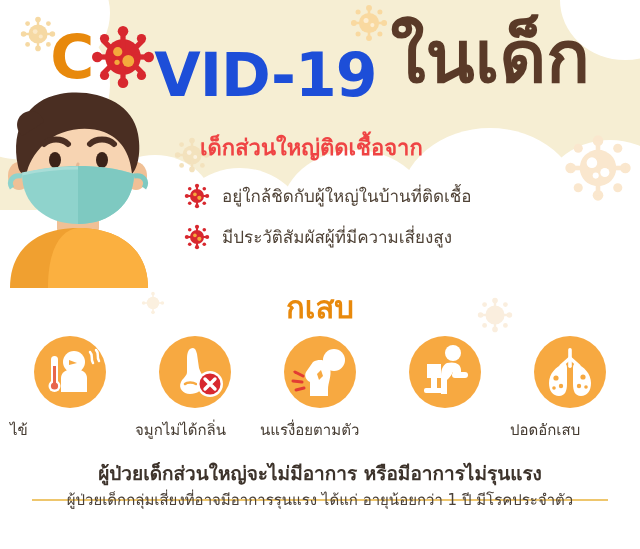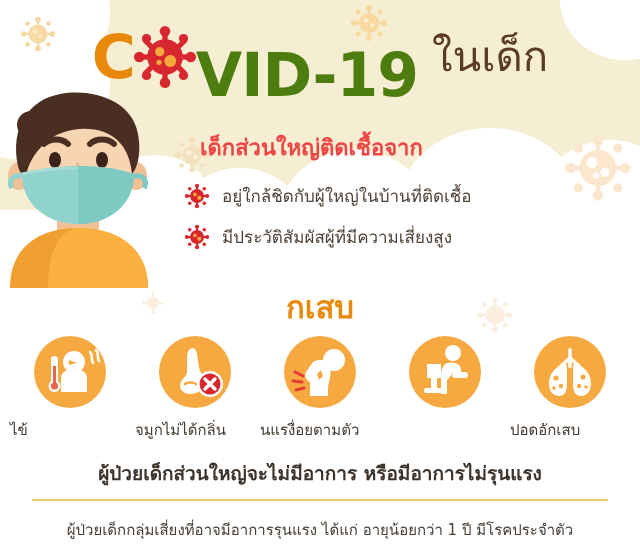--- a/index.html
+++ b/index.html
@@ -68,28 +68,28 @@
     line-height: 1;
   }
   .title-virus {
     width: 66px; height: 66px;
     margin: 0 -2px 0 -4px;
     flex: 0 0 auto;
   }
   .title-vid {
     font-size: 60px;
     font-weight: bold;
-    color: #4d7c0f;
+    color: #1d4ed8;
     line-height: 1;
     letter-spacing: -1px;
     margin-top: 36px;
   }
   .title-thai {
-    font-size: 42px;
-    font-weight: normal;
+    font-size: 72px;
+    font-weight: bold;
     color: #5a3a28;
     line-height: 1;
     margin-left: 14px;
   }
 
   
   .kid {
     position: absolute;
     left: 0; top: 88px;
     width: 165px; height: 200px;
@@ -172,21 +172,21 @@
     color: #3d332b;
   }
   .divider {
     position: absolute;
     left: 32px; top: 499px;
     width: 576px; height: 2px;
     background: #eec66d;
   }
   .footer-note {
     position: absolute;
-    left: 0; top: 518px;
+    left: 0; top: 488px;
     width: 640px;
     text-align: center;
     font-size: 15px;
     color: #4a4038;
   }
 </style>
 </head>
 <body>
 
 <div id="infographic">

